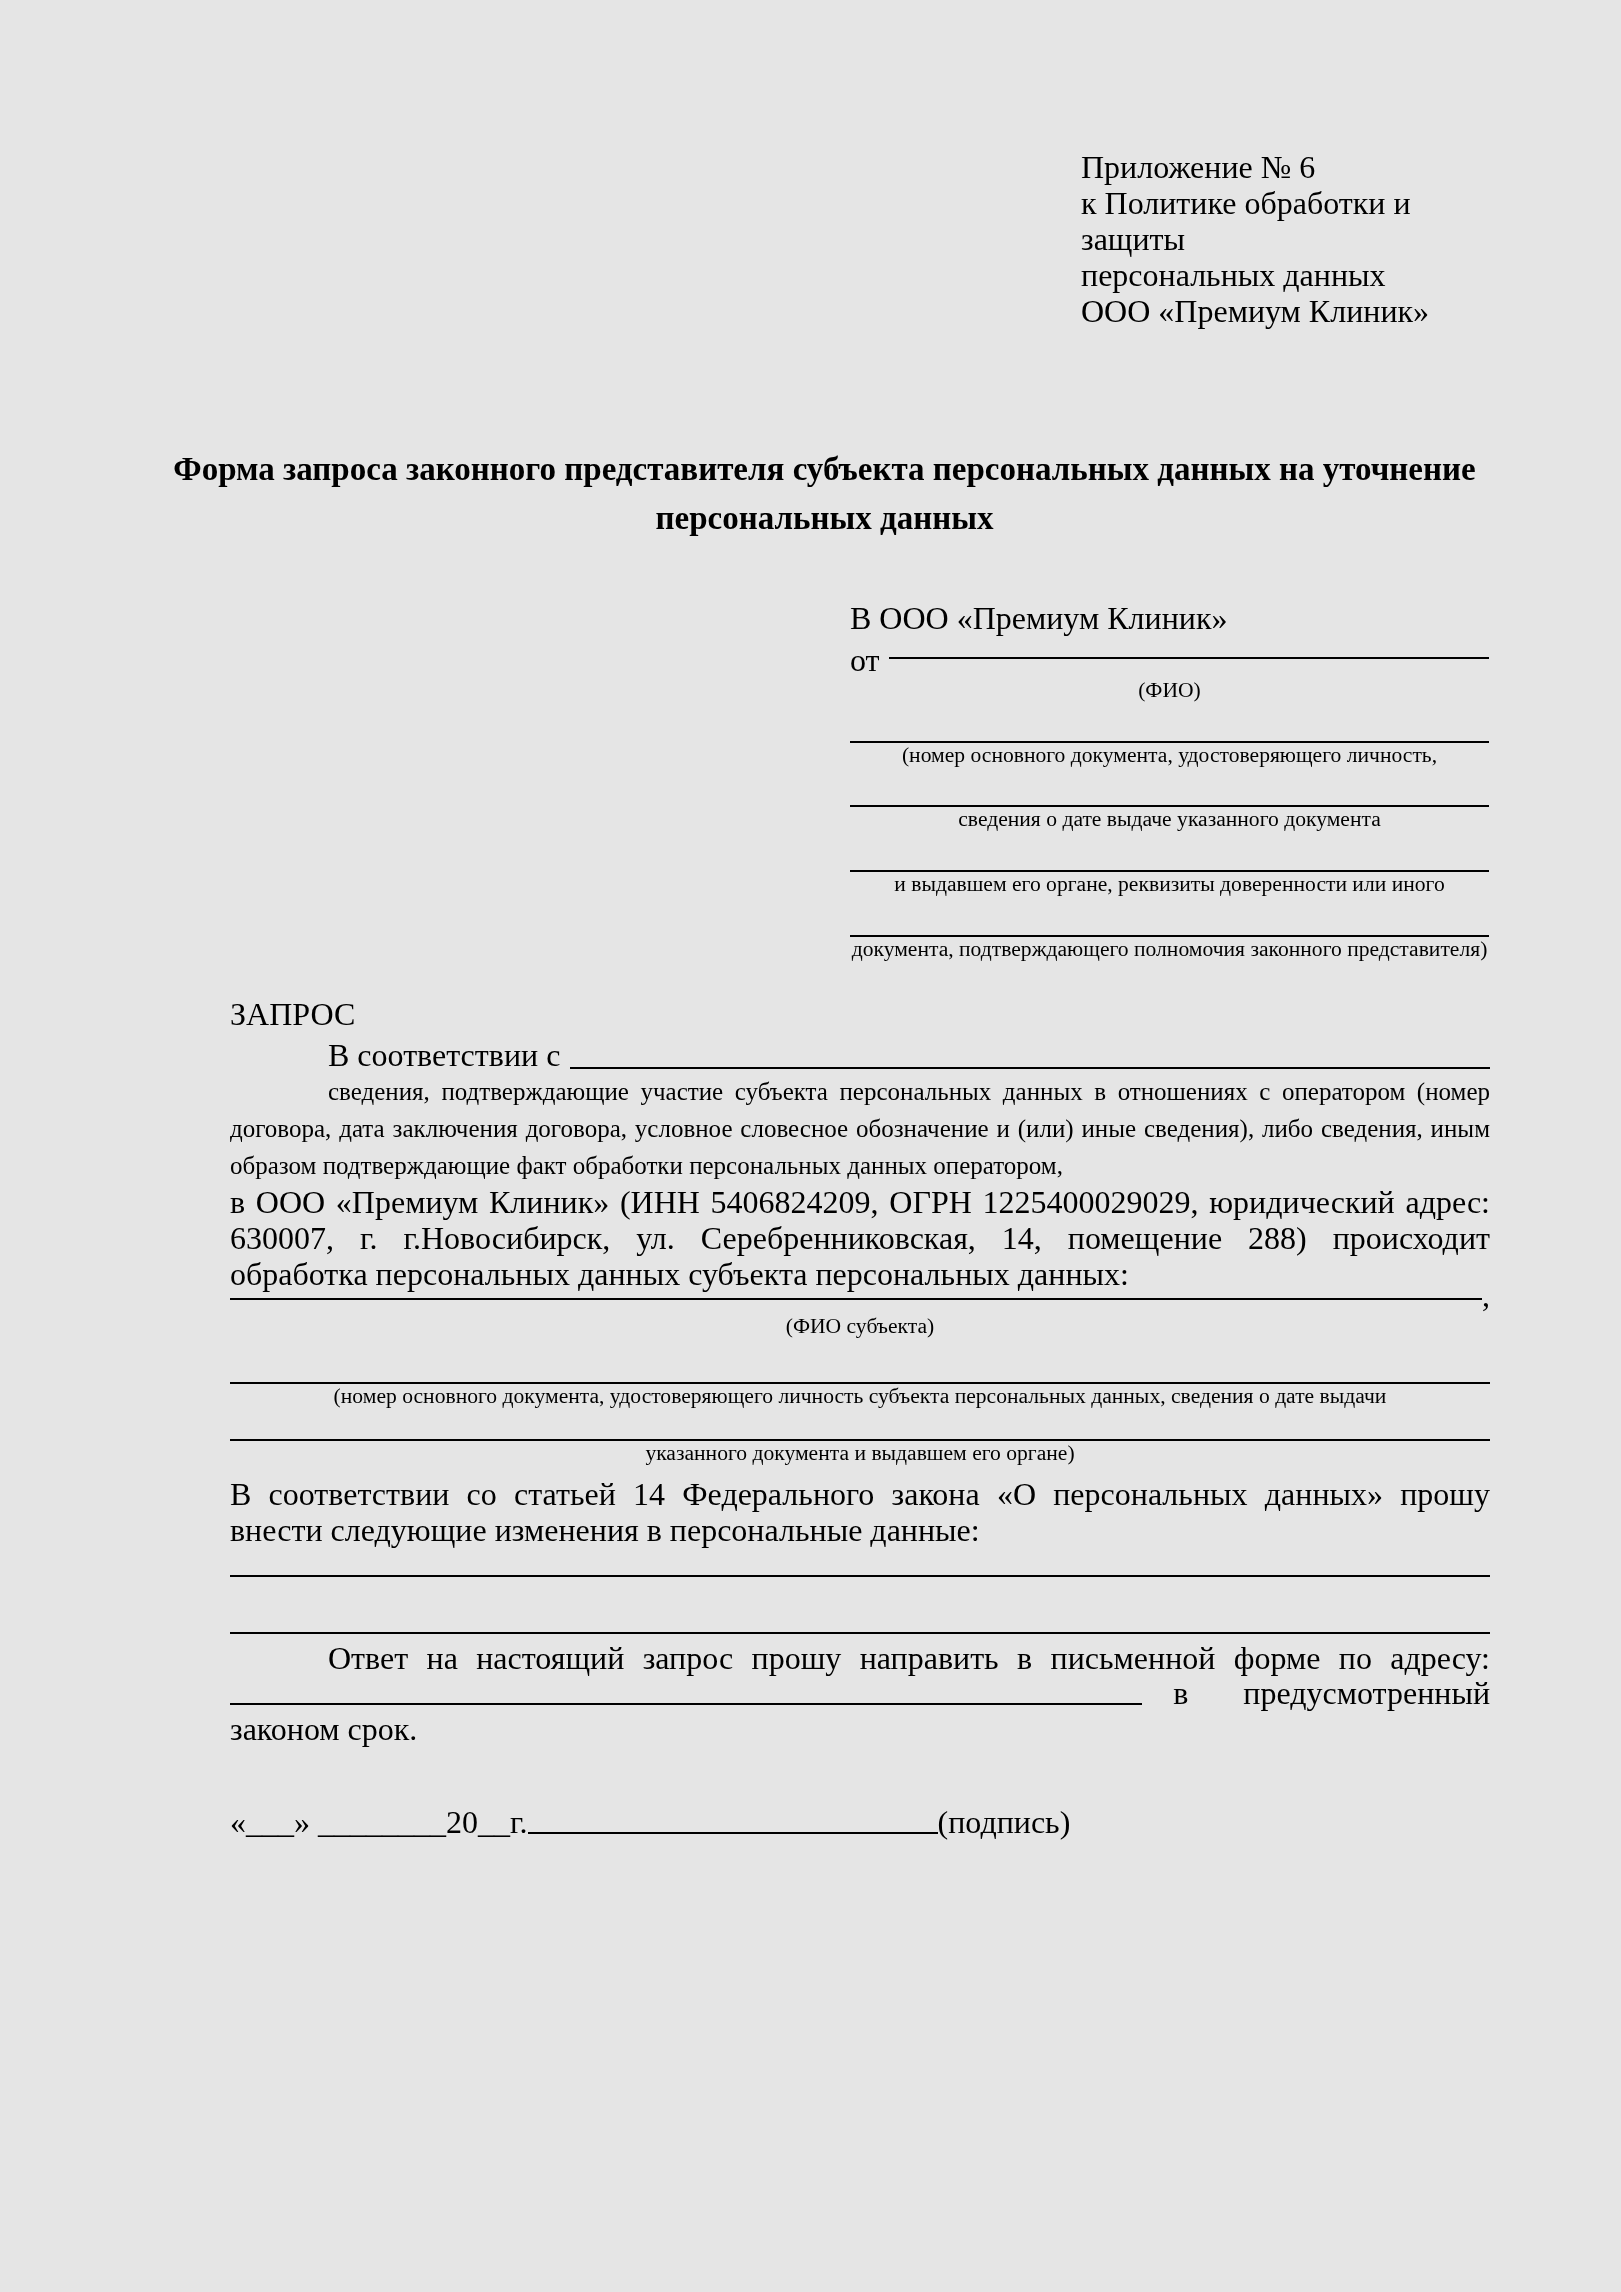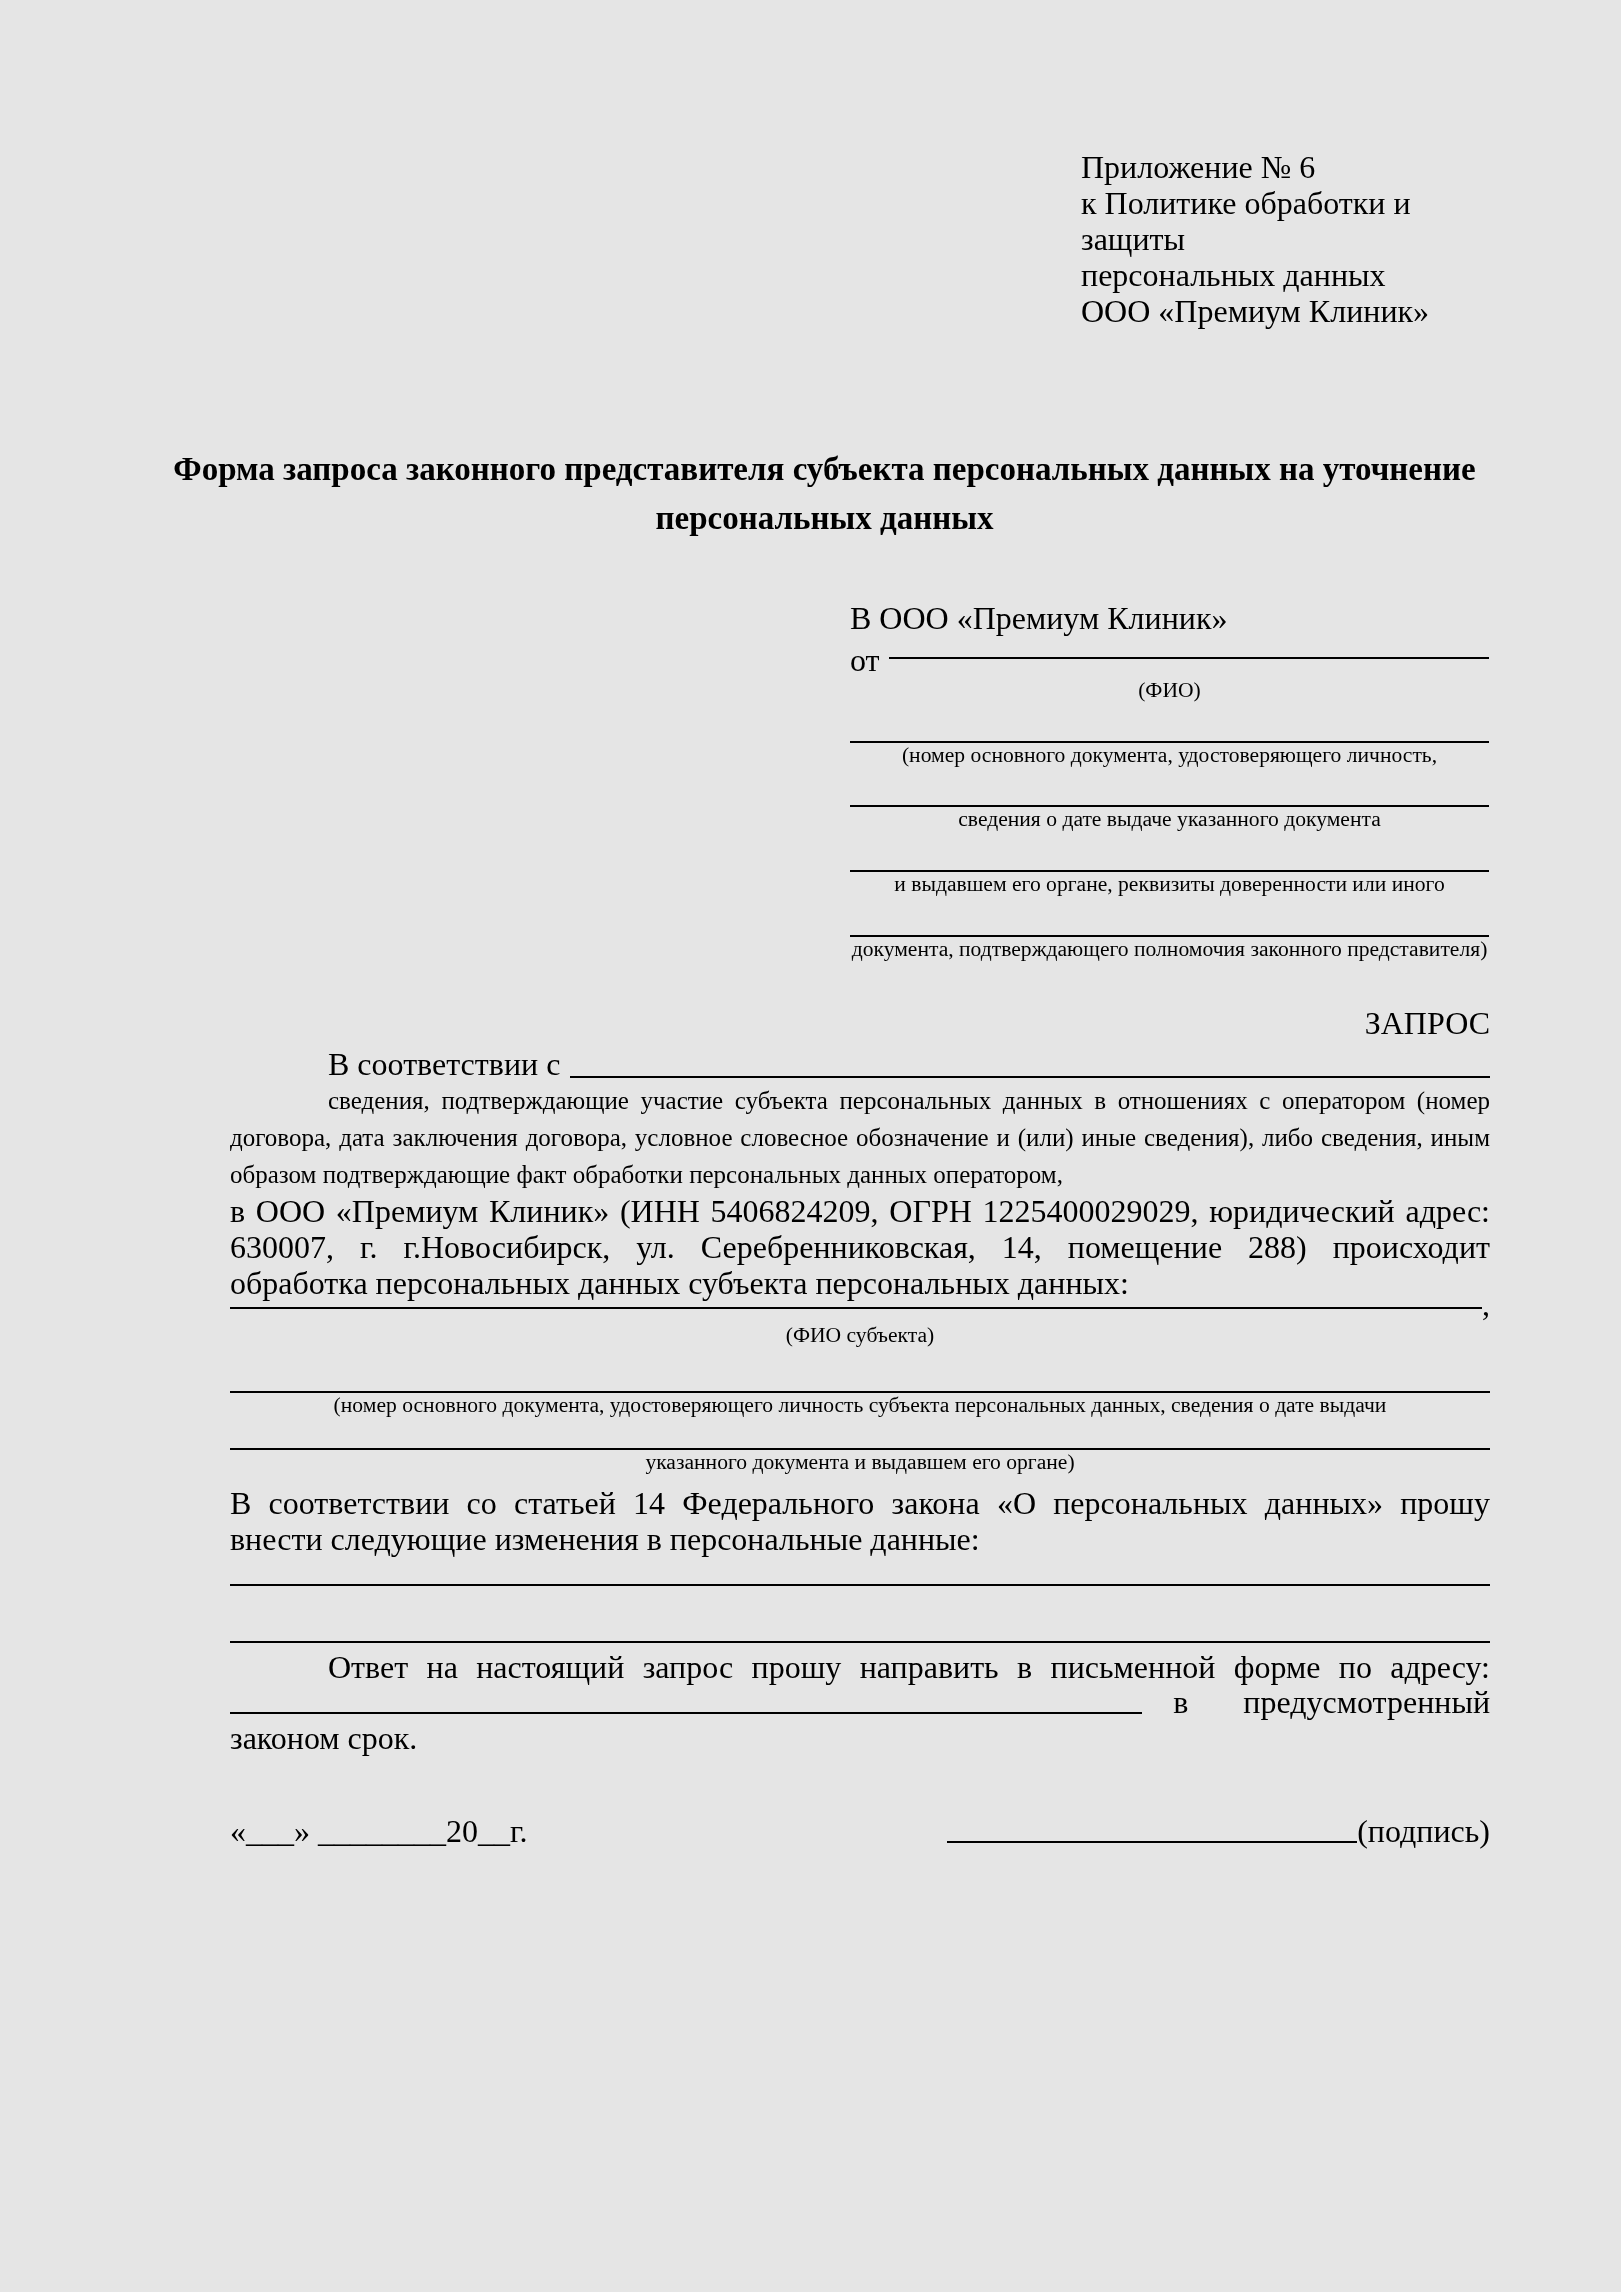--- a/index.html
+++ b/index.html
@@ -60,22 +60,22 @@
     text-align: center;
   }
   .addr-fill {
     height: 27.4px;
     margin-top: 9.8px;
     border-bottom: 2px solid #000;
   }
 
   
   .zapros {
-    margin-top: 43px;
-    text-align: right;
+    margin-top: 34px;
+    text-align: left;
   }
   .intro-row {
     display: flex;
     align-items: stretch;
     margin-top: 4.9px;
   }
   .intro-row .lbl { margin-left: 98px; white-space: pre; }
   .note {
     font-size: 25px;
     line-height: 37px;
@@ -110,21 +110,20 @@
     align-items: flex-end;
     height: 35px;
   }
   .reply-row .line { width: 912px; border-bottom: 2px solid #000; margin-bottom: 5.9px; }
   .reply-row .tail { flex: 1; text-align: right; word-spacing: 47px; }
 
   
   .footer-row {
     margin-top: 57px;
     display: flex;
-    justify-content: space-between;
     align-items: flex-end;
   }
   .sig-group { display: flex; align-items: flex-end; }
   .sig-line { width: 410px; border-bottom: 2px solid #000; margin-bottom: 5.9px; }
 </style>
 </head>
 <body>
 
 <div class="page">
 

